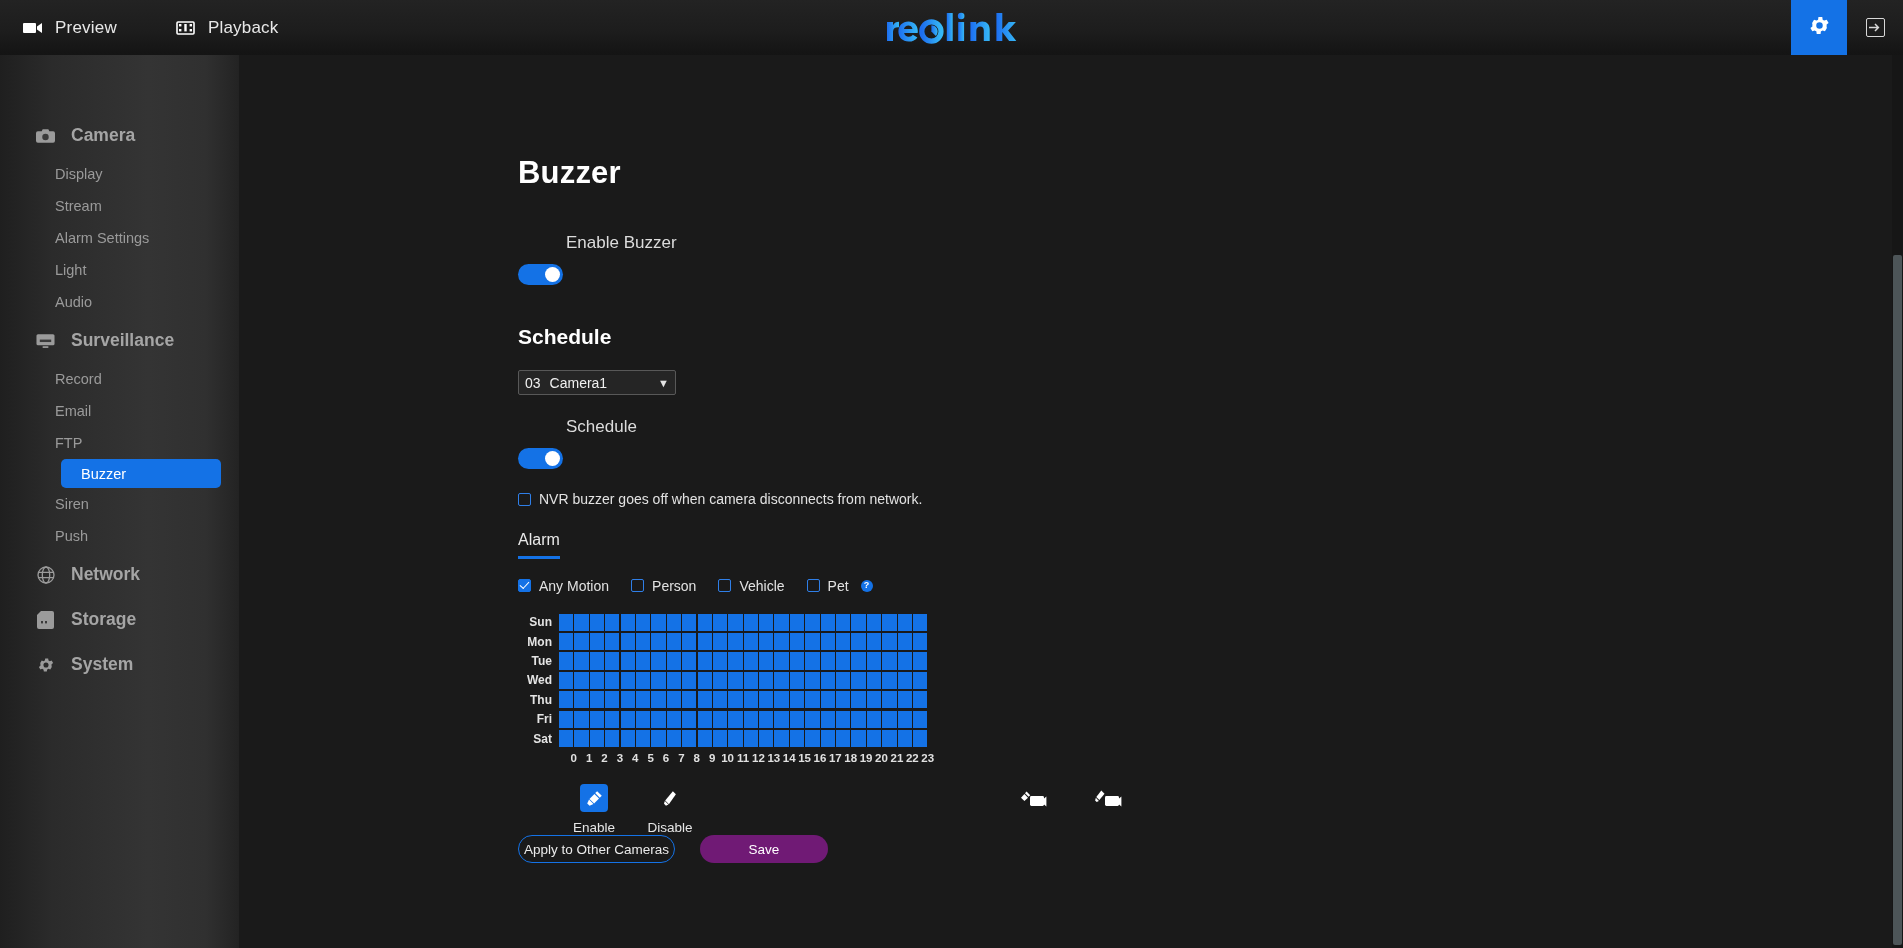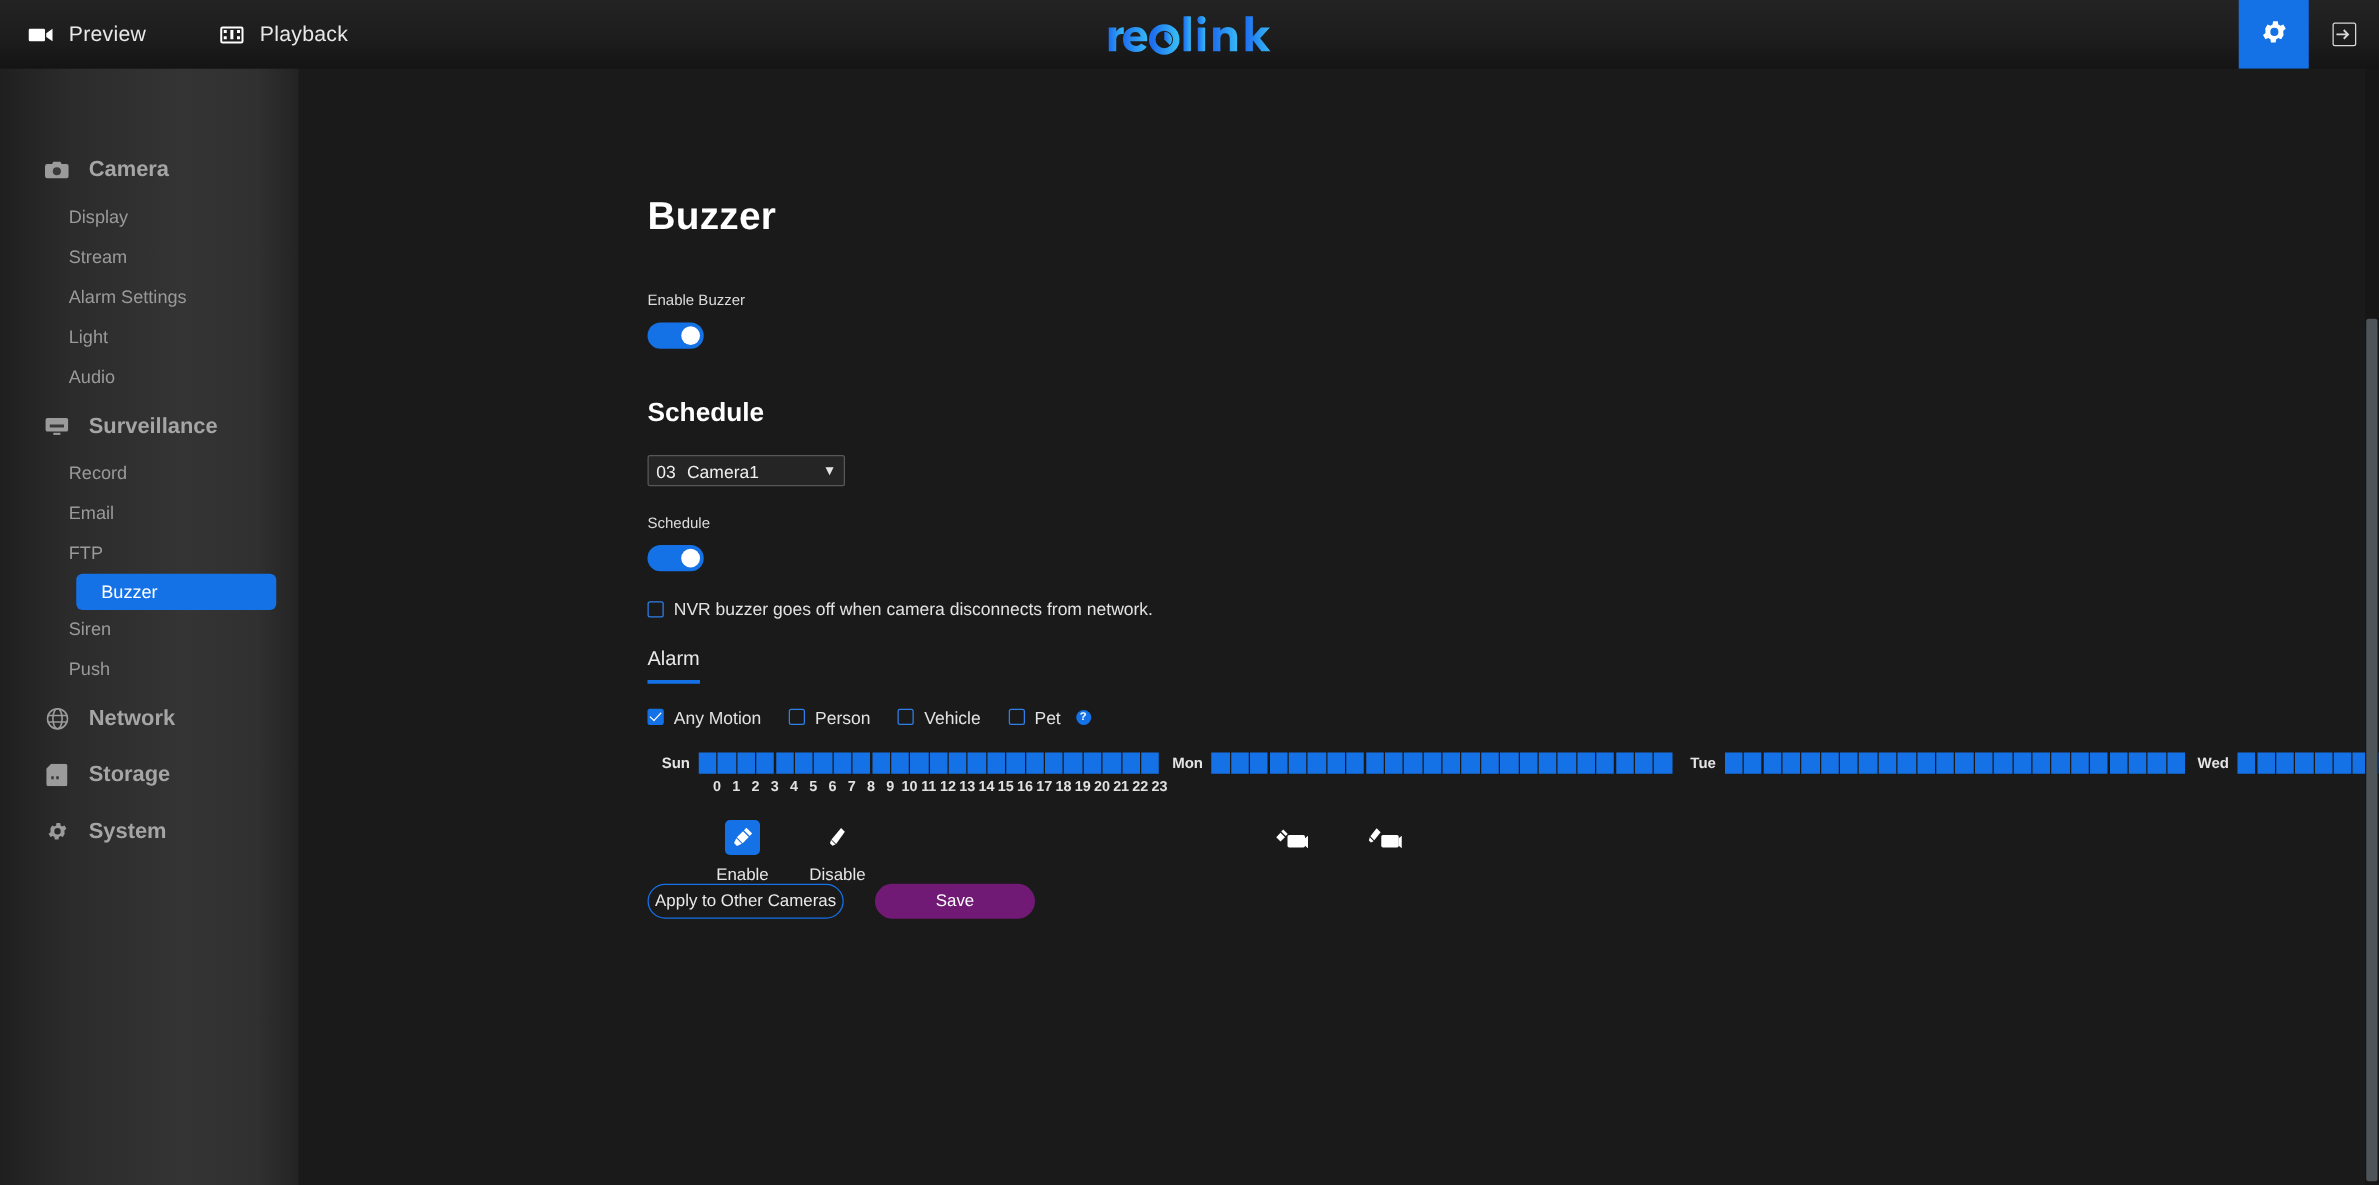--- a/index.html
+++ b/index.html
@@ -80,21 +80,21 @@
 
   
   .main {
     position: absolute; top: 55px; left: 239px;
     width: 1664px; height: 893px;
     background: #1a1a1a;
     padding: 100px 0 0 279px;
   }
   .h1 { color: #fff; font-size: 31px; font-weight: 700; letter-spacing: .2px; }
   .h2 { color: #fff; font-size: 21px; font-weight: 700; margin-top: 0; }
-  .lbl { color: #dcdcdc; font-size: 12px; }
+  .lbl { color: #dcdcdc; font-size: 17px; margin-left: 48px; }
 
   .toggle {
     width: 45px; height: 21px; border-radius: 11px;
     background: #1472e6; position: relative; cursor: pointer;
   }
   .toggle::after {
     content: ''; position: absolute; right: 3px; top: 3px;
     width: 15px; height: 15px; border-radius: 50%; background: #fff;
   }
 
@@ -126,21 +126,21 @@
   .tabstrip .u { height: 2.5px; background: #1472e6; width: 100%; }
 
   .helpicon {
     width: 12px; height: 12px; border-radius: 50%; background: #1472e6;
     color: #fff; font-size: 9px; font-weight: 700;
     display: flex; align-items: center; justify-content: center;
     cursor: pointer; margin-left: 4px; line-height: 1;
   }
 
   
-  .sched { display: flex; }
+  .sched { display: flex; flex-direction: column; }
   .srow { display: flex; align-items: center; height: 19.4px; }
   .daylbl {
     width: 41px; text-align: right; padding-right: 7px;
     color: #e4e4e4; font-size: 12px; font-weight: 700;
   }
   .cells { display: flex; }
   .cell {
     width: 14.3px; height: 17.2px; margin-right: 1.1px;
     background: #1472e6; cursor: pointer;
   }

